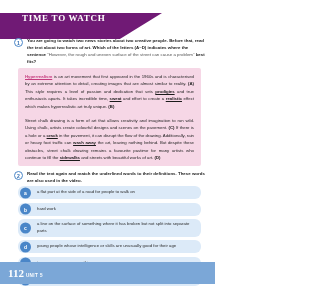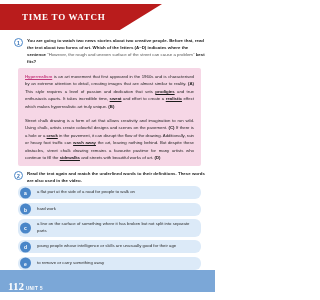--- a/index.html
+++ b/index.html
@@ -6,25 +6,25 @@
   html, body {
     width: 215px; height: 300px;
     background: #ffffff;
     font-family: "Liberation Sans", sans-serif;
     overflow: hidden;
   }
   .page { position: relative; width: 215px; height: 300px; background: #fff; }
 
   
   .header-banner {
-    position: absolute; top: 4px; left: 0;
+    position: absolute; top: 13px; left: 0;
     width: 162px; height: 26px;
-    background: #b91c1c;
+    background: #701a75;
     clip-path: polygon(0 0, 100% 0, 74% 100%, 0 100%);
-    display: flex; align-items: center;
+    display: flex; 
   }
   .header-title {
     margin-left: 22px;
     color: #ffffff;
     font-size: 9px;
     font-weight: bold;
     letter-spacing: 0.7px;
     font-family: "Liberation Serif", serif;
     white-space: nowrap;
   }
@@ -87,24 +87,24 @@
     transform: translateY(-50%);
     width: 11px; height: 11px; border-radius: 50%;
     background: #4A86C8;
     color: #fff; font-size: 5px; font-weight: bold;
     display: flex; align-items: center; justify-content: center;
   }
   .def-text { font-size: 4.3px; line-height: 1.6; color: #2a2a2a; }
 
   
   .footer {
-    position: absolute; left: 0; bottom: 8px;
+    position: absolute; left: 0; bottom: 16px;
     width: 215px; height: 22px;
     background: #7BA7D7;
-    display: flex; align-items: flex-end;
+    display: flex; align-items: center;
   }
   .footer-inner { display: flex; align-items: baseline; margin-left: 8px; }
   .page-number {
     color: #ffffff; font-size: 11px; font-weight: bold;
     font-family: "Liberation Serif", serif;
   }
   .unit-label {
     color: #ffffff; font-size: 4.6px; font-weight: bold;
     margin-left: 2px; letter-spacing: 0.4px;
   }

